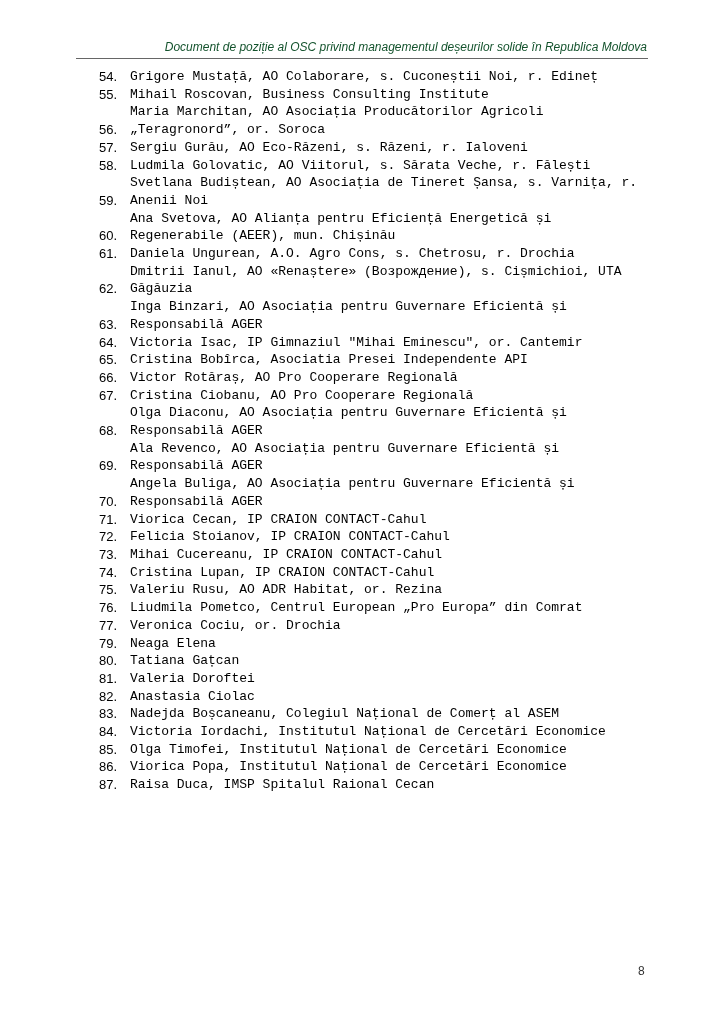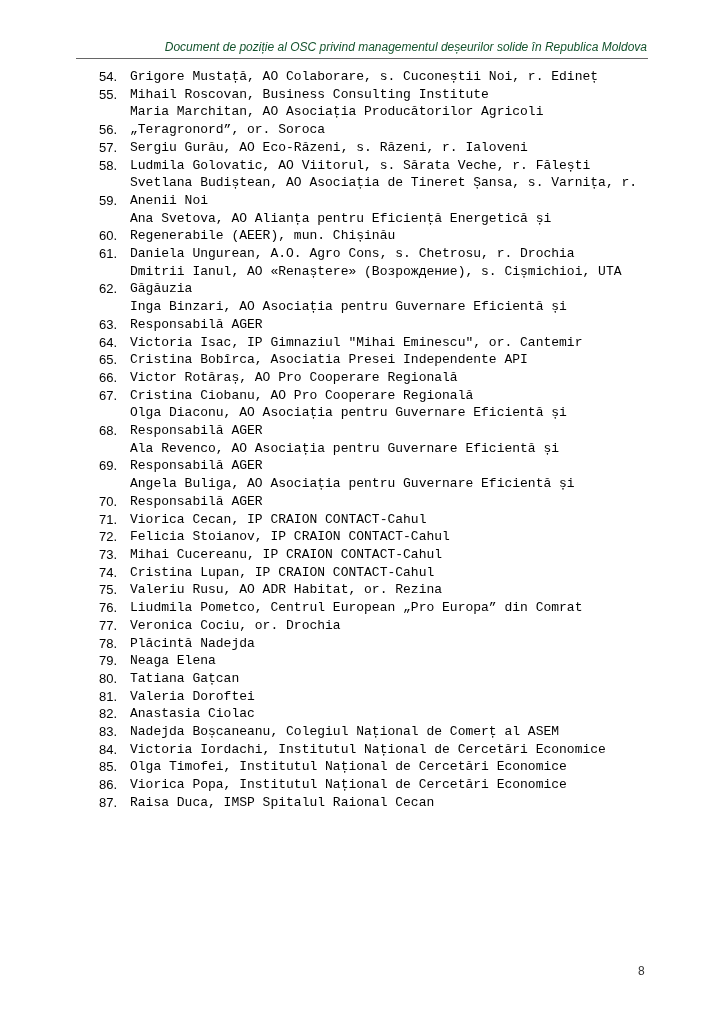--- a/index.html
+++ b/index.html
@@ -169,24 +169,20 @@
       </li>
       <li class="list-item">
         <span class="item-num">76.</span>
         <span class="item-text">Liudmila Pometco, Centrul European „Pro Europa” din Comrat</span>
       </li>
       <li class="list-item">
         <span class="item-num">77.</span>
         <span class="item-text">Veronica Cociu, or. Drochia</span>
       </li>
       <li class="list-item">
-        <span class="item-num">78.</span>
-        <span class="item-text">Plăcintă Nadejda</span>
-      </li>
-      <li class="list-item">
         <span class="item-num">79.</span>
         <span class="item-text">Neaga Elena</span>
       </li>
       <li class="list-item">
         <span class="item-num">80.</span>
         <span class="item-text">Tatiana Gațcan</span>
       </li>
       <li class="list-item">
         <span class="item-num">81.</span>
         <span class="item-text">Valeria Doroftei</span>

